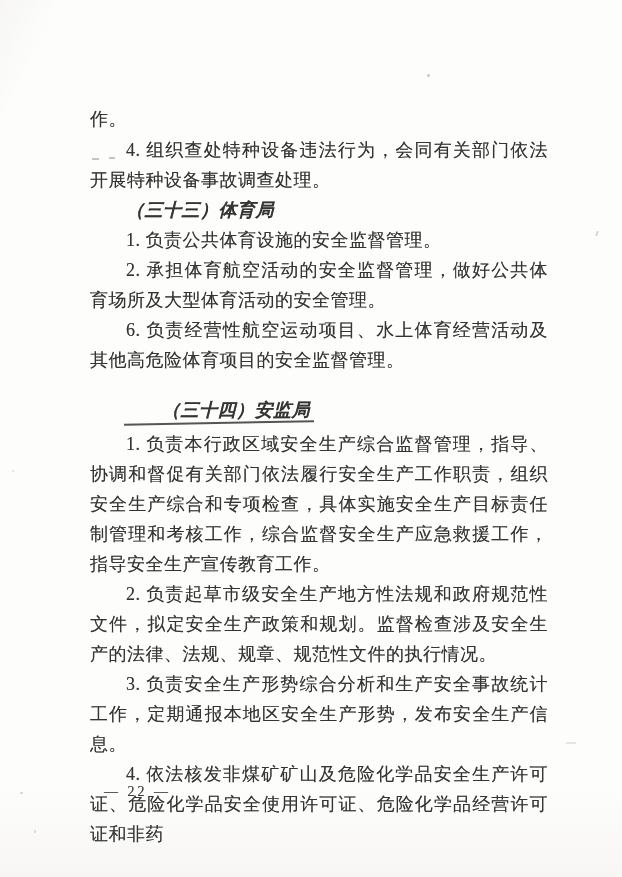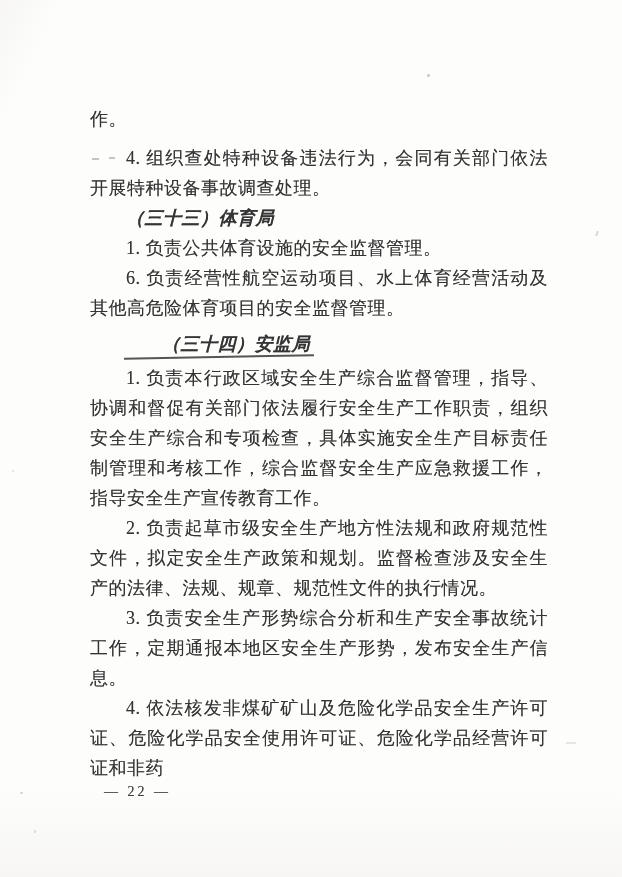--- a/index.html
+++ b/index.html
@@ -35,22 +35,22 @@
     margin: 0;
     text-indent: 36px;
   }
   .para.continuation {
     text-indent: 0;
   }
   .para.heading {
     font-weight: bold;
     font-style: italic;
   }
-  .para.sp-lg { margin-top: 9px; }
-  .para.sp-md { margin-top: 6px; }
+  .para.sp-lg { margin-top: 1px; }
+  .para.sp-md { margin-top: 20px; }
   .para.sp-sm { margin-top: 4px; }
   .underlined-heading {
     position: relative;
     display: inline-block;
   }
   .underlined-heading::after {
     content: "";
     position: absolute;
     left: -2px;
     right: -4px;
@@ -88,20 +88,21 @@
 
   <div class="content">
     <p class="para continuation">作。</p>
 
     <p class="para sp-lg">4. 组织查处特种设备违法行为，会同有关部门依法开展特种设备事故调查处理。</p>
 
     <p class="para heading">（三十三）体育局</p>
 
     <p class="para">1. 负责公共体育设施的安全监督管理。</p>
 
+    <p class="para">2. 承担体育航空活动的安全监督管理，做好公共体育场所及大型体育活动的安全管理。</p>
 
     <p class="para">6. 负责经营性航空运动项目、水上体育经营活动及其他高危险体育项目的安全监督管理。</p>
 
     <p class="para heading sp-md">
       <span class="underlined-heading">（三十四）安监局</span>
     </p>
 
     <p class="para sp-sm">1. 负责本行政区域安全生产综合监督管理，指导、协调和督促有关部门依法履行安全生产工作职责，组织安全生产综合和专项检查，具体实施安全生产目标责任制管理和考核工作，综合监督安全生产应急救援工作，指导安全生产宣传教育工作。</p>
 
     <p class="para">2. 负责起草市级安全生产地方性法规和政府规范性文件，拟定安全生产政策和规划。监督检查涉及安全生产的法律、法规、规章、规范性文件的执行情况。</p>

